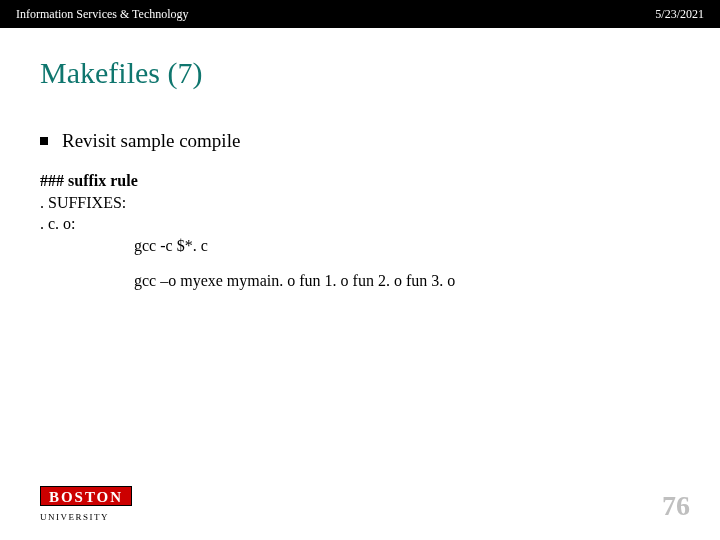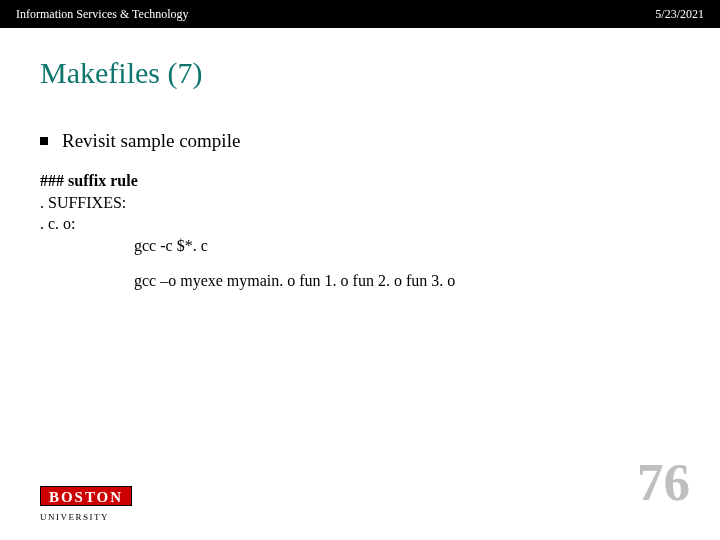--- a/index.html
+++ b/index.html
@@ -79,22 +79,22 @@
     width: 92px;
     font-size: 9px;
     letter-spacing: 1.5px;
     text-align: left;
     color: #000;
     margin-top: 6px;
   }
   .page-number {
     position: absolute;
     right: 30px;
-    bottom: 28px;
-    font-size: 53px;
+    bottom: 18px;
+    font-size: 28px;
     font-weight: bold;
     color: #bfbfbf;
   }
 </style>
 </head>
 <body>
 
 <div class="header">
   <span>Information Services &amp; Technology</span>
   <span>5/23/2021</span>

